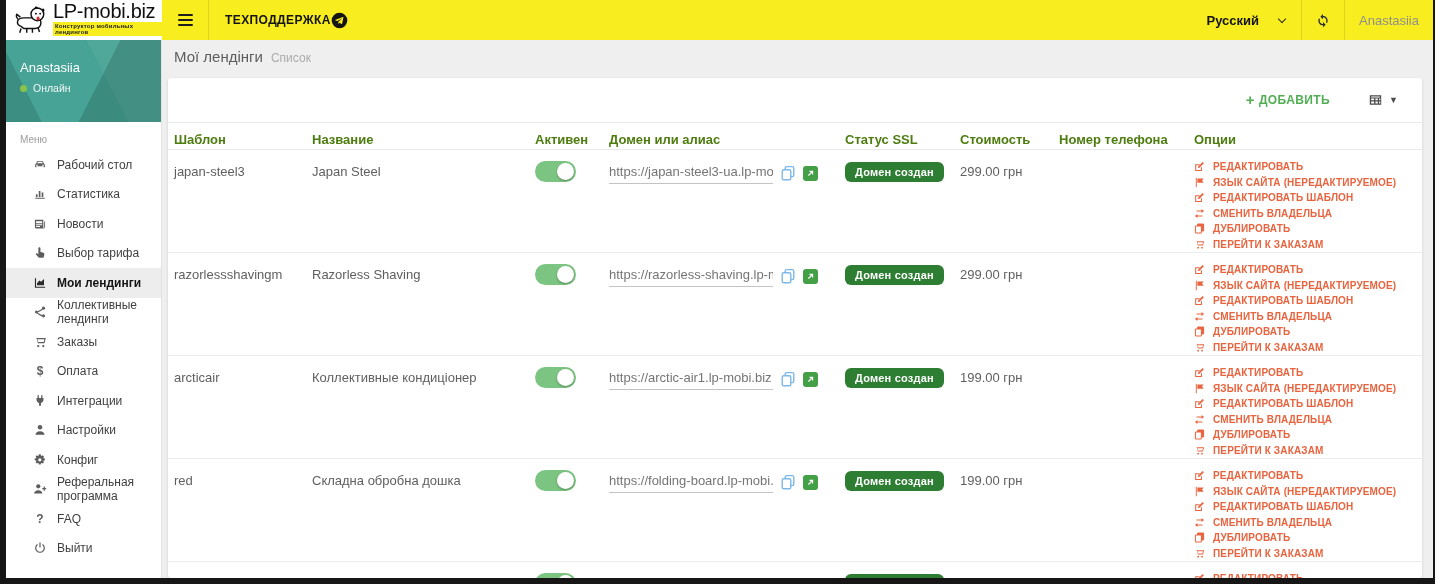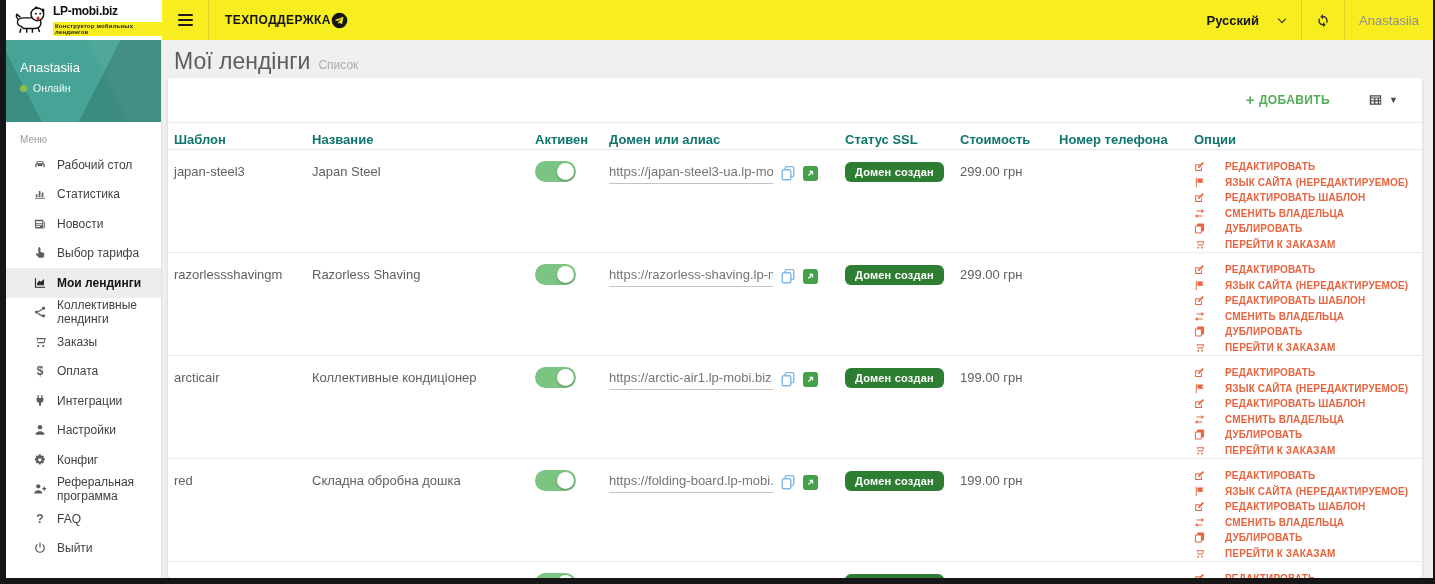--- a/index.html
+++ b/index.html
@@ -4,21 +4,21 @@
 <style>
   html,body{margin:0;padding:0;background:#161616;width:1435px;height:584px;overflow:hidden;
     font-family:"Liberation Sans", sans-serif;}
   *{box-sizing:border-box;}
   .app{position:absolute;left:6px;top:0;right:2px;bottom:6px;background:#efefef;display:flex;flex-direction:column;overflow:hidden;}
 
   
   .topbar{height:40px;display:flex;flex-shrink:0;}
   .brand{width:156px;background:#fff;display:flex;align-items:center;padding-left:8px;gap:5px;flex-shrink:0;cursor:pointer;}
   .brand svg.dog{width:34px;height:30px;flex-shrink:0;}
-  .brand-title{font-size:12px;font-weight:700;color:#101010;letter-spacing:-.3px;line-height:18px;}
+  .brand-title{font-size:20px;font-weight:400;color:#101010;letter-spacing:-.3px;line-height:18px;}
   .brand-tagline{font-size:6px;font-weight:700;color:#1b1b1b;background:#f7ed1f;padding:1px 2px;display:inline-block;letter-spacing:.2px;}
   .topbar-yellow{flex:1;background:#f7ed1f;display:flex;align-items:center;min-width:0;}
   .hamburger{width:46px;height:100%;display:flex;flex-direction:column;justify-content:center;align-items:center;gap:3px;background:none;border:0;cursor:pointer;}
   .hamburger span{width:15px;height:2px;background:#1d1d1d;border-radius:1px;}
   .tb-div{width:1px;height:100%;background:rgba(0,0,0,.10);}
   .support{display:flex;align-items:center;background:none;border:0;padding:0 16px;height:100%;cursor:pointer;
     font-family:"Liberation Sans",sans-serif;font-size:12px;font-weight:700;color:#141414;letter-spacing:.4px;}
   .support svg{width:17px;height:17px;}
   .tb-spacer{flex:1;}
   .lang{display:flex;align-items:center;gap:20px;background:none;border:0;padding:0 16px;height:100%;cursor:pointer;
@@ -43,52 +43,52 @@
   .menu-item{height:29.5px;display:flex;align-items:center;gap:9px;padding-left:26px;font-size:12px;color:#3f3f3f;cursor:pointer;text-decoration:none;}
   .menu-item.active{background:#ededed;font-weight:700;color:#141414;}
   .mi-icon{width:16px;height:15px;display:inline-flex;align-items:center;justify-content:center;color:#5d5d5d;flex-shrink:0;
     font-size:12px;font-weight:700;}
   .mi-icon svg{width:14px;height:14px;fill:currentColor;}
   .menu-item.active .mi-icon{color:#2b2b2b;}
 
   
   .content{flex:1;background:#efefef;padding:8px 11px 0 6px;min-width:0;display:flex;flex-direction:column;}
   .page-head{height:30px;display:flex;align-items:baseline;gap:8px;padding-left:6px;flex-shrink:0;}
-  .page-title{font-size:23px;color:#5d5d5d;}
+  .page-title{font-size:15px;color:#5d5d5d;}
   .page-subtitle{font-size:12px;color:#ababab;}
   .card{flex:1;background:#fff;border-radius:3px;box-shadow:0 1px 3px rgba(0,0,0,.14);overflow:hidden;}
   .card-toolbar{height:44px;display:flex;justify-content:flex-end;align-items:center;gap:26px;padding-right:18px;}
   .add-btn{display:flex;align-items:center;gap:4px;background:none;border:0;cursor:pointer;
     font-family:"Liberation Sans",sans-serif;color:#52ae55;font-size:12px;font-weight:700;letter-spacing:.4px;}
   .add-btn .plus{font-size:15px;font-weight:700;margin-top:-2px;}
   .view-btn{display:flex;align-items:center;gap:6px;background:none;border:0;cursor:pointer;color:#4a4a4a;}
   .view-btn svg{width:15px;height:14px;fill:#4a4a4a;}
   .caret{font-size:9px;color:#4a4a4a;}
 
   table{width:100%;border-collapse:collapse;table-layout:fixed;}
-  th{text-align:left;font-size:13px;font-weight:700;color:#0f766e;height:27px;
+  th{text-align:left;font-size:13px;font-weight:700;color:#4d7c0f;height:27px;
      border-top:1px solid #eaeaea;border-bottom:1px solid #eaeaea;padding:6px 0 0 6px;margin-left:15px;}
   td{vertical-align:top;padding:14px 0 0 6px;font-size:13px;color:#5f5f5f;height:103px;border-bottom:1px solid #ececec;}
   td.c-options{padding-top:9px;}
 
   .toggle{display:inline-block;width:41px;height:21px;background:#7cc481;border-radius:11px;position:relative;cursor:pointer;margin-top:-3px;}
   .toggle .knob{position:absolute;right:2px;top:2px;width:17px;height:17px;background:#fff;border-radius:50%;box-shadow:0 1px 2px rgba(0,0,0,.3);}
 
   .domain-wrap{display:flex;align-items:flex-end;gap:7px;}
   .domain-input{width:164px;border:0;border-bottom:1px solid #c4c4c4;background:transparent;outline:none;
     font-family:"Liberation Sans",sans-serif;font-size:13px;color:#757575;padding:0 0 4px 0;}
   .ic-copy{width:16px;height:17px;display:inline-flex;cursor:pointer;margin-bottom:2px;}
   .ic-copy svg{width:16px;height:17px;}
   .ic-ext{width:15px;height:15px;background:#43a047;border-radius:3px;display:inline-flex;align-items:center;justify-content:center;cursor:pointer;margin-bottom:3px;}
   .ic-ext svg{width:11px;height:11px;}
 
   .badge{display:inline-block;background:#2d7d32;color:#fff;font-size:11px;font-weight:700;padding:4px 10px;border-radius:6px;margin-top:-2px;letter-spacing:.2px;}
 
   .opts{display:flex;flex-direction:column;}
-  .opt-link{display:flex;align-items:center;gap:20px;color:#e8643f;font-size:10px;font-weight:700;letter-spacing:.15px;
+  .opt-link{display:flex;align-items:center;gap:8px;color:#e8643f;font-size:10px;font-weight:700;letter-spacing:.15px;
     text-decoration:none;line-height:15.5px;cursor:pointer;white-space:nowrap;}
   .opt-ic{width:11px;height:11px;display:inline-flex;align-items:center;justify-content:center;flex-shrink:0;}
   .opt-ic svg{width:11px;height:11px;fill:currentColor;}
 </style>
 </head>
 <body>
 
 <div class="app">
 
   <header class="topbar">

